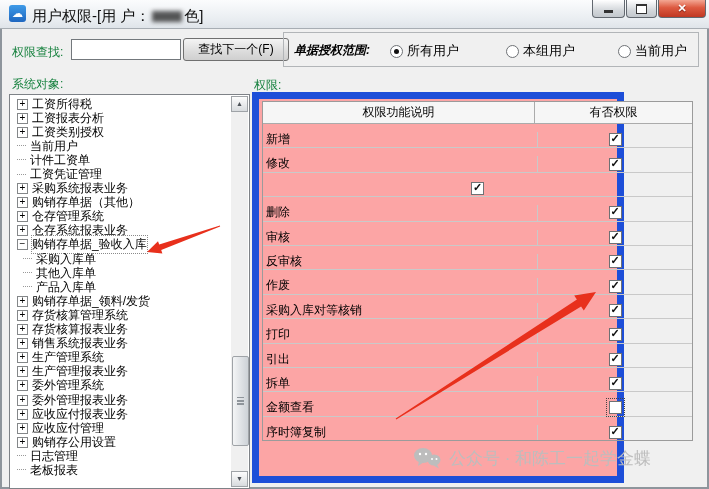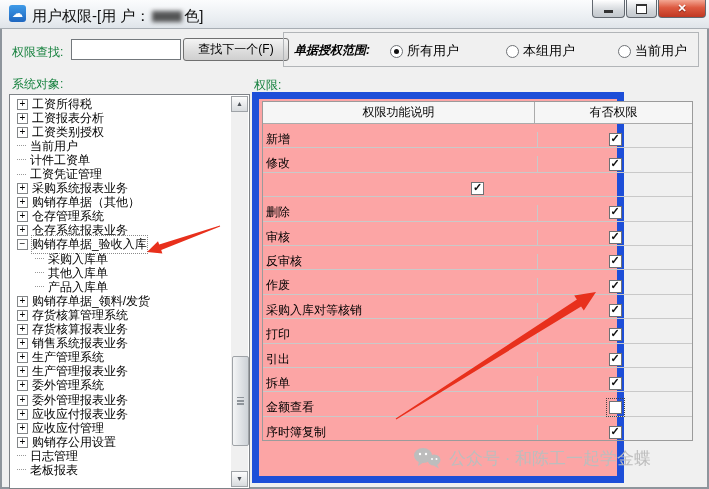--- a/index.html
+++ b/index.html
@@ -32,21 +32,21 @@
   .grouplabel{position:absolute;left:10px;top:9px;font-size:12px;font-weight:bold;white-space:nowrap;font-style:italic;}
   .radio-option{position:absolute;top:9px;display:flex;align-items:center;font-size:13px;white-space:nowrap;}
   .r0{left:106px}.r1{left:222px}.r2{left:334px}
   .rb{width:11px;height:11px;border:1px solid #6f7276;border-radius:50%;background:#fff;margin-right:4px;position:relative;}
   .rb.sel::after{content:"";position:absolute;left:3px;top:3px;width:5px;height:5px;border-radius:50%;background:#111;}
   
   .treebox{position:absolute;left:9px;top:94px;width:239px;height:393px;background:#fff;
            border:1px solid #7e8287;overflow:hidden;}
   .treelist{position:absolute;left:1px;top:2px;right:19px;}
   .ti{height:14.1px;display:flex;align-items:center;font-size:12px;white-space:nowrap;color:#000;}
-  .ti.lv0{padding-left:6px}.ti.lv1{padding-left:24px}
+  .ti.lv0{padding-left:6px}.ti.lv1{padding-left:12px}
   .gbox{width:9px;height:9px;border:1px solid #848789;background:#fff;font-size:10px;line-height:8px;
         text-align:center;margin-right:4px;flex:0 0 auto;color:#000;}
   .dash{width:9px;height:1px;border-top:1px dotted #999;margin-right:4px;flex:0 0 auto;}
   .tfocus .tlabel{outline:1px dotted #8a8a8a;}
   
   .vscroll{position:absolute;right:1px;top:1px;width:17px;bottom:1px;background:#f0f0f0;}
   .sbtn{position:absolute;left:0;width:17px;height:16px;background:linear-gradient(#fdfdfd,#d8dbde);
         border:1px solid #9fa3a7;box-sizing:border-box;color:#4c5157;font-size:7px;text-align:center;line-height:14px;}
   .sbtn.up{top:0}.sbtn.down{bottom:0}
   .sthumb{position:absolute;left:1px;width:15px;top:260px;height:88px;border:1px solid #9fa3a7;

